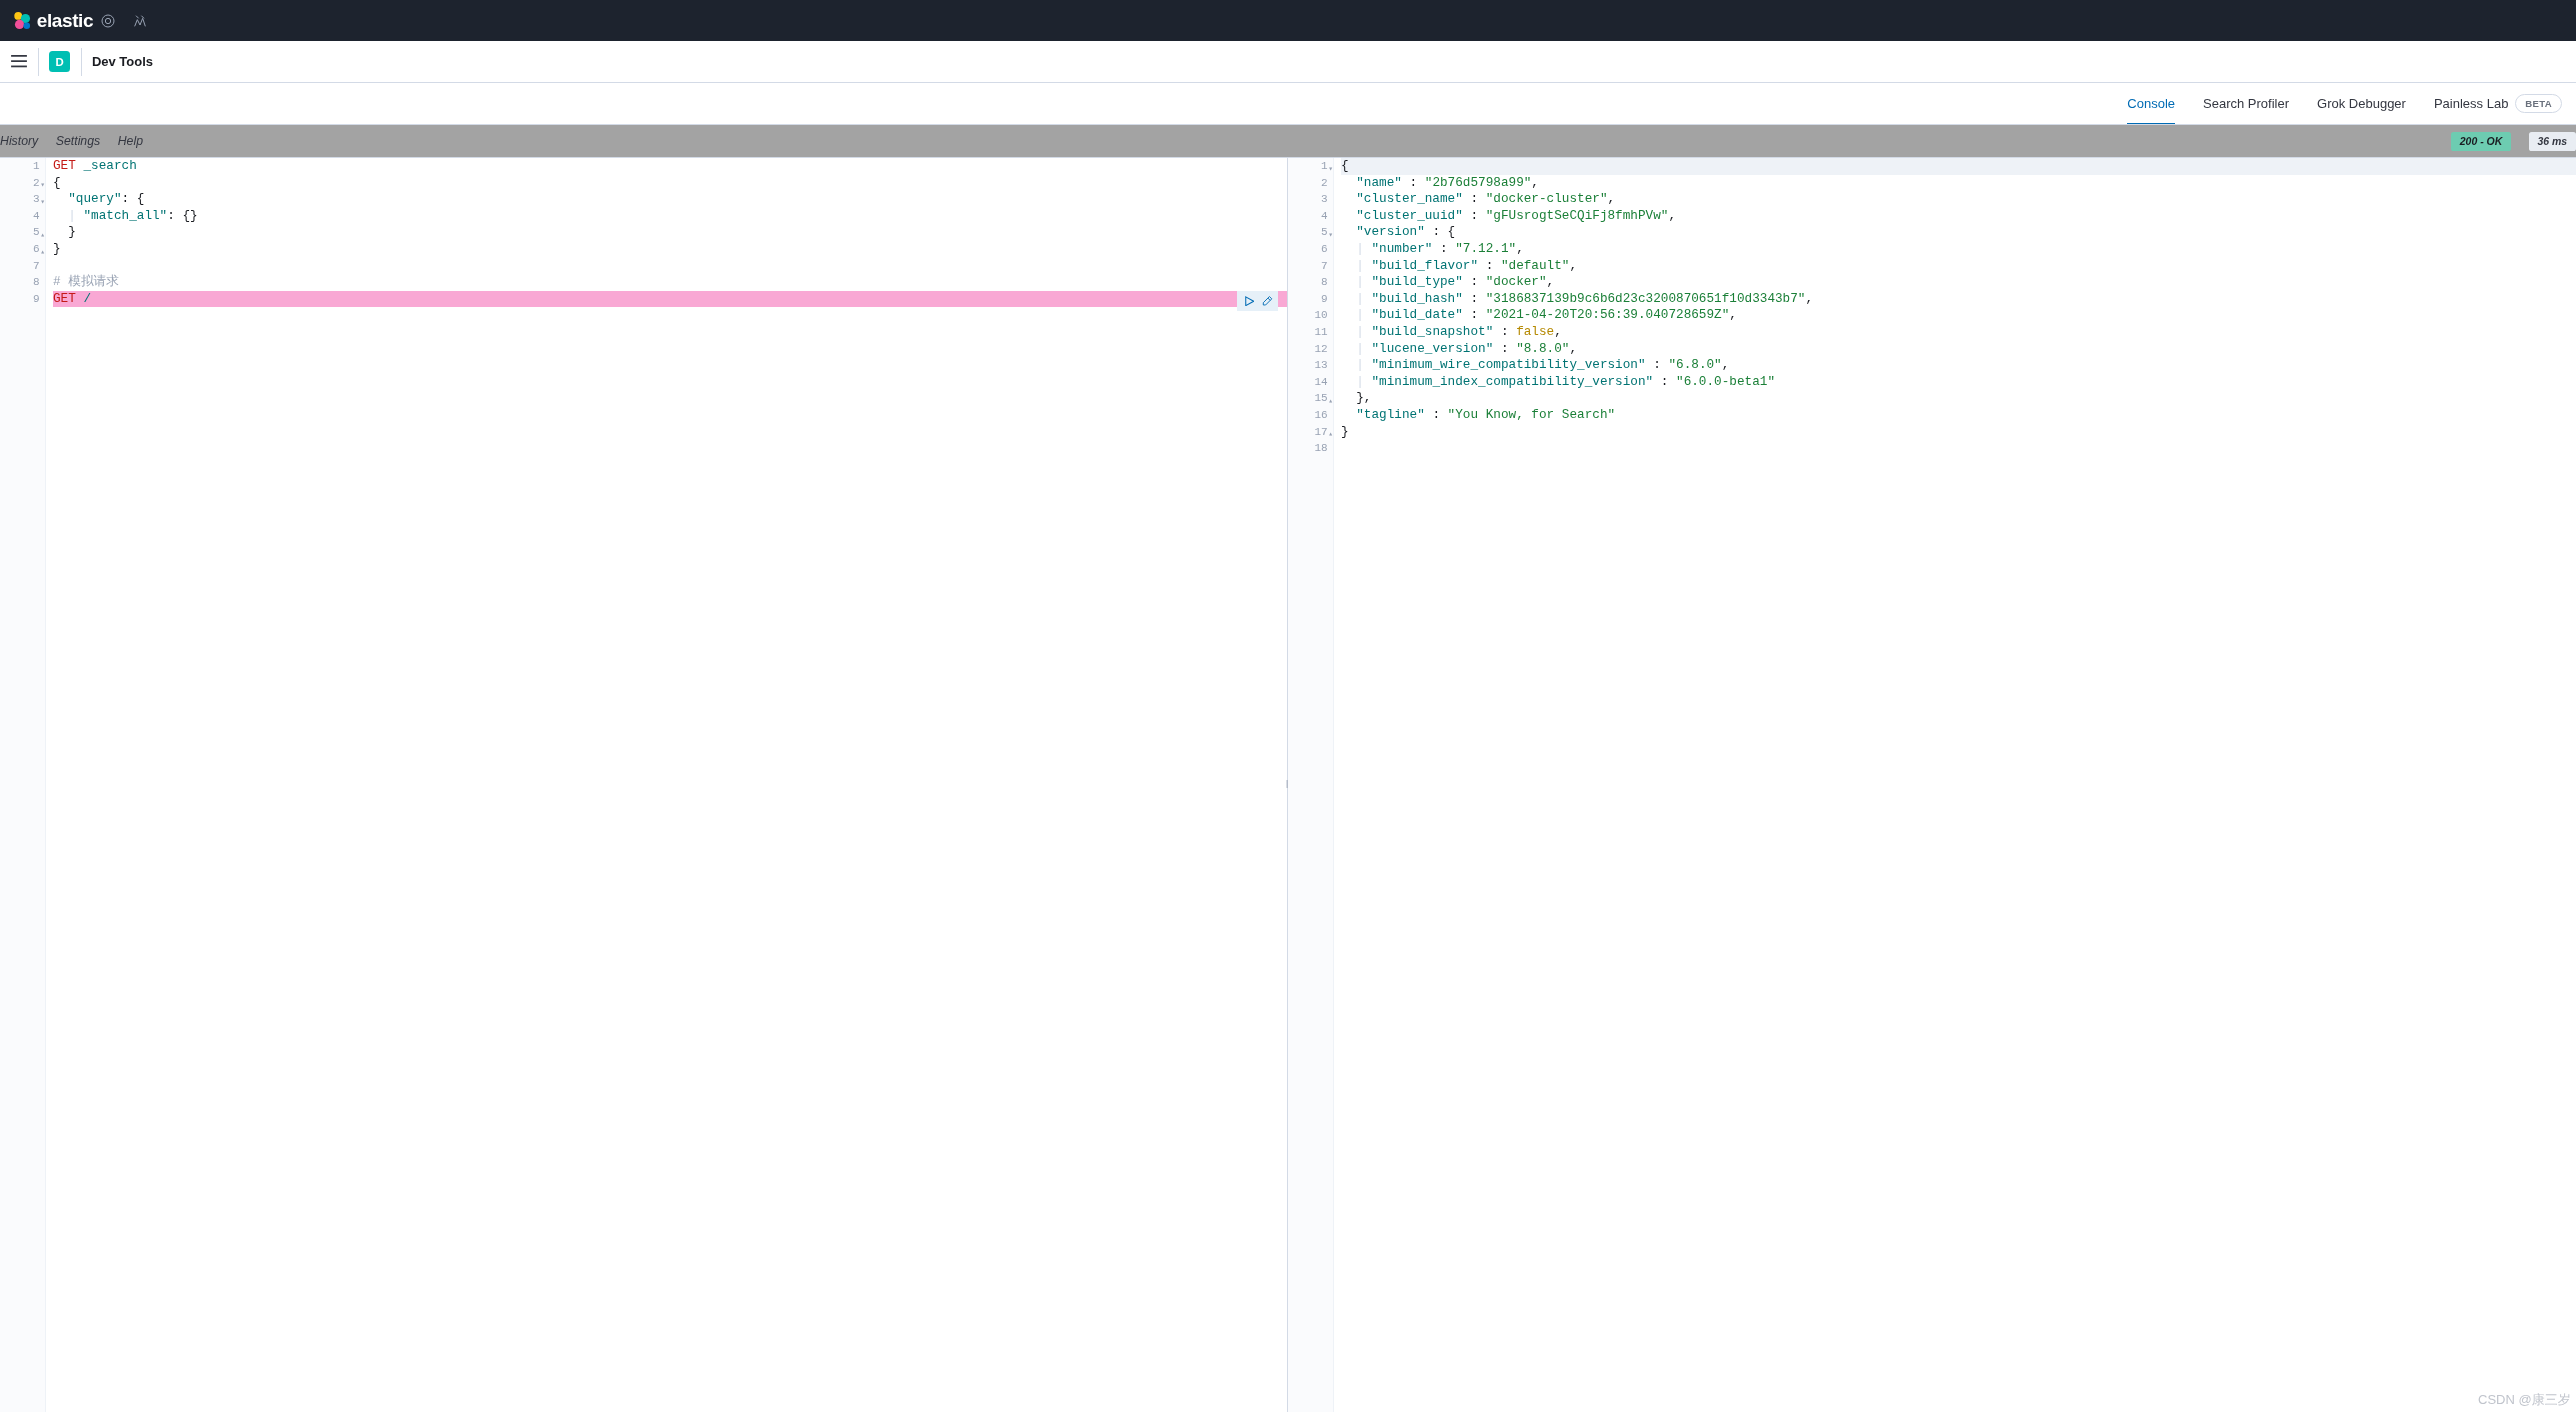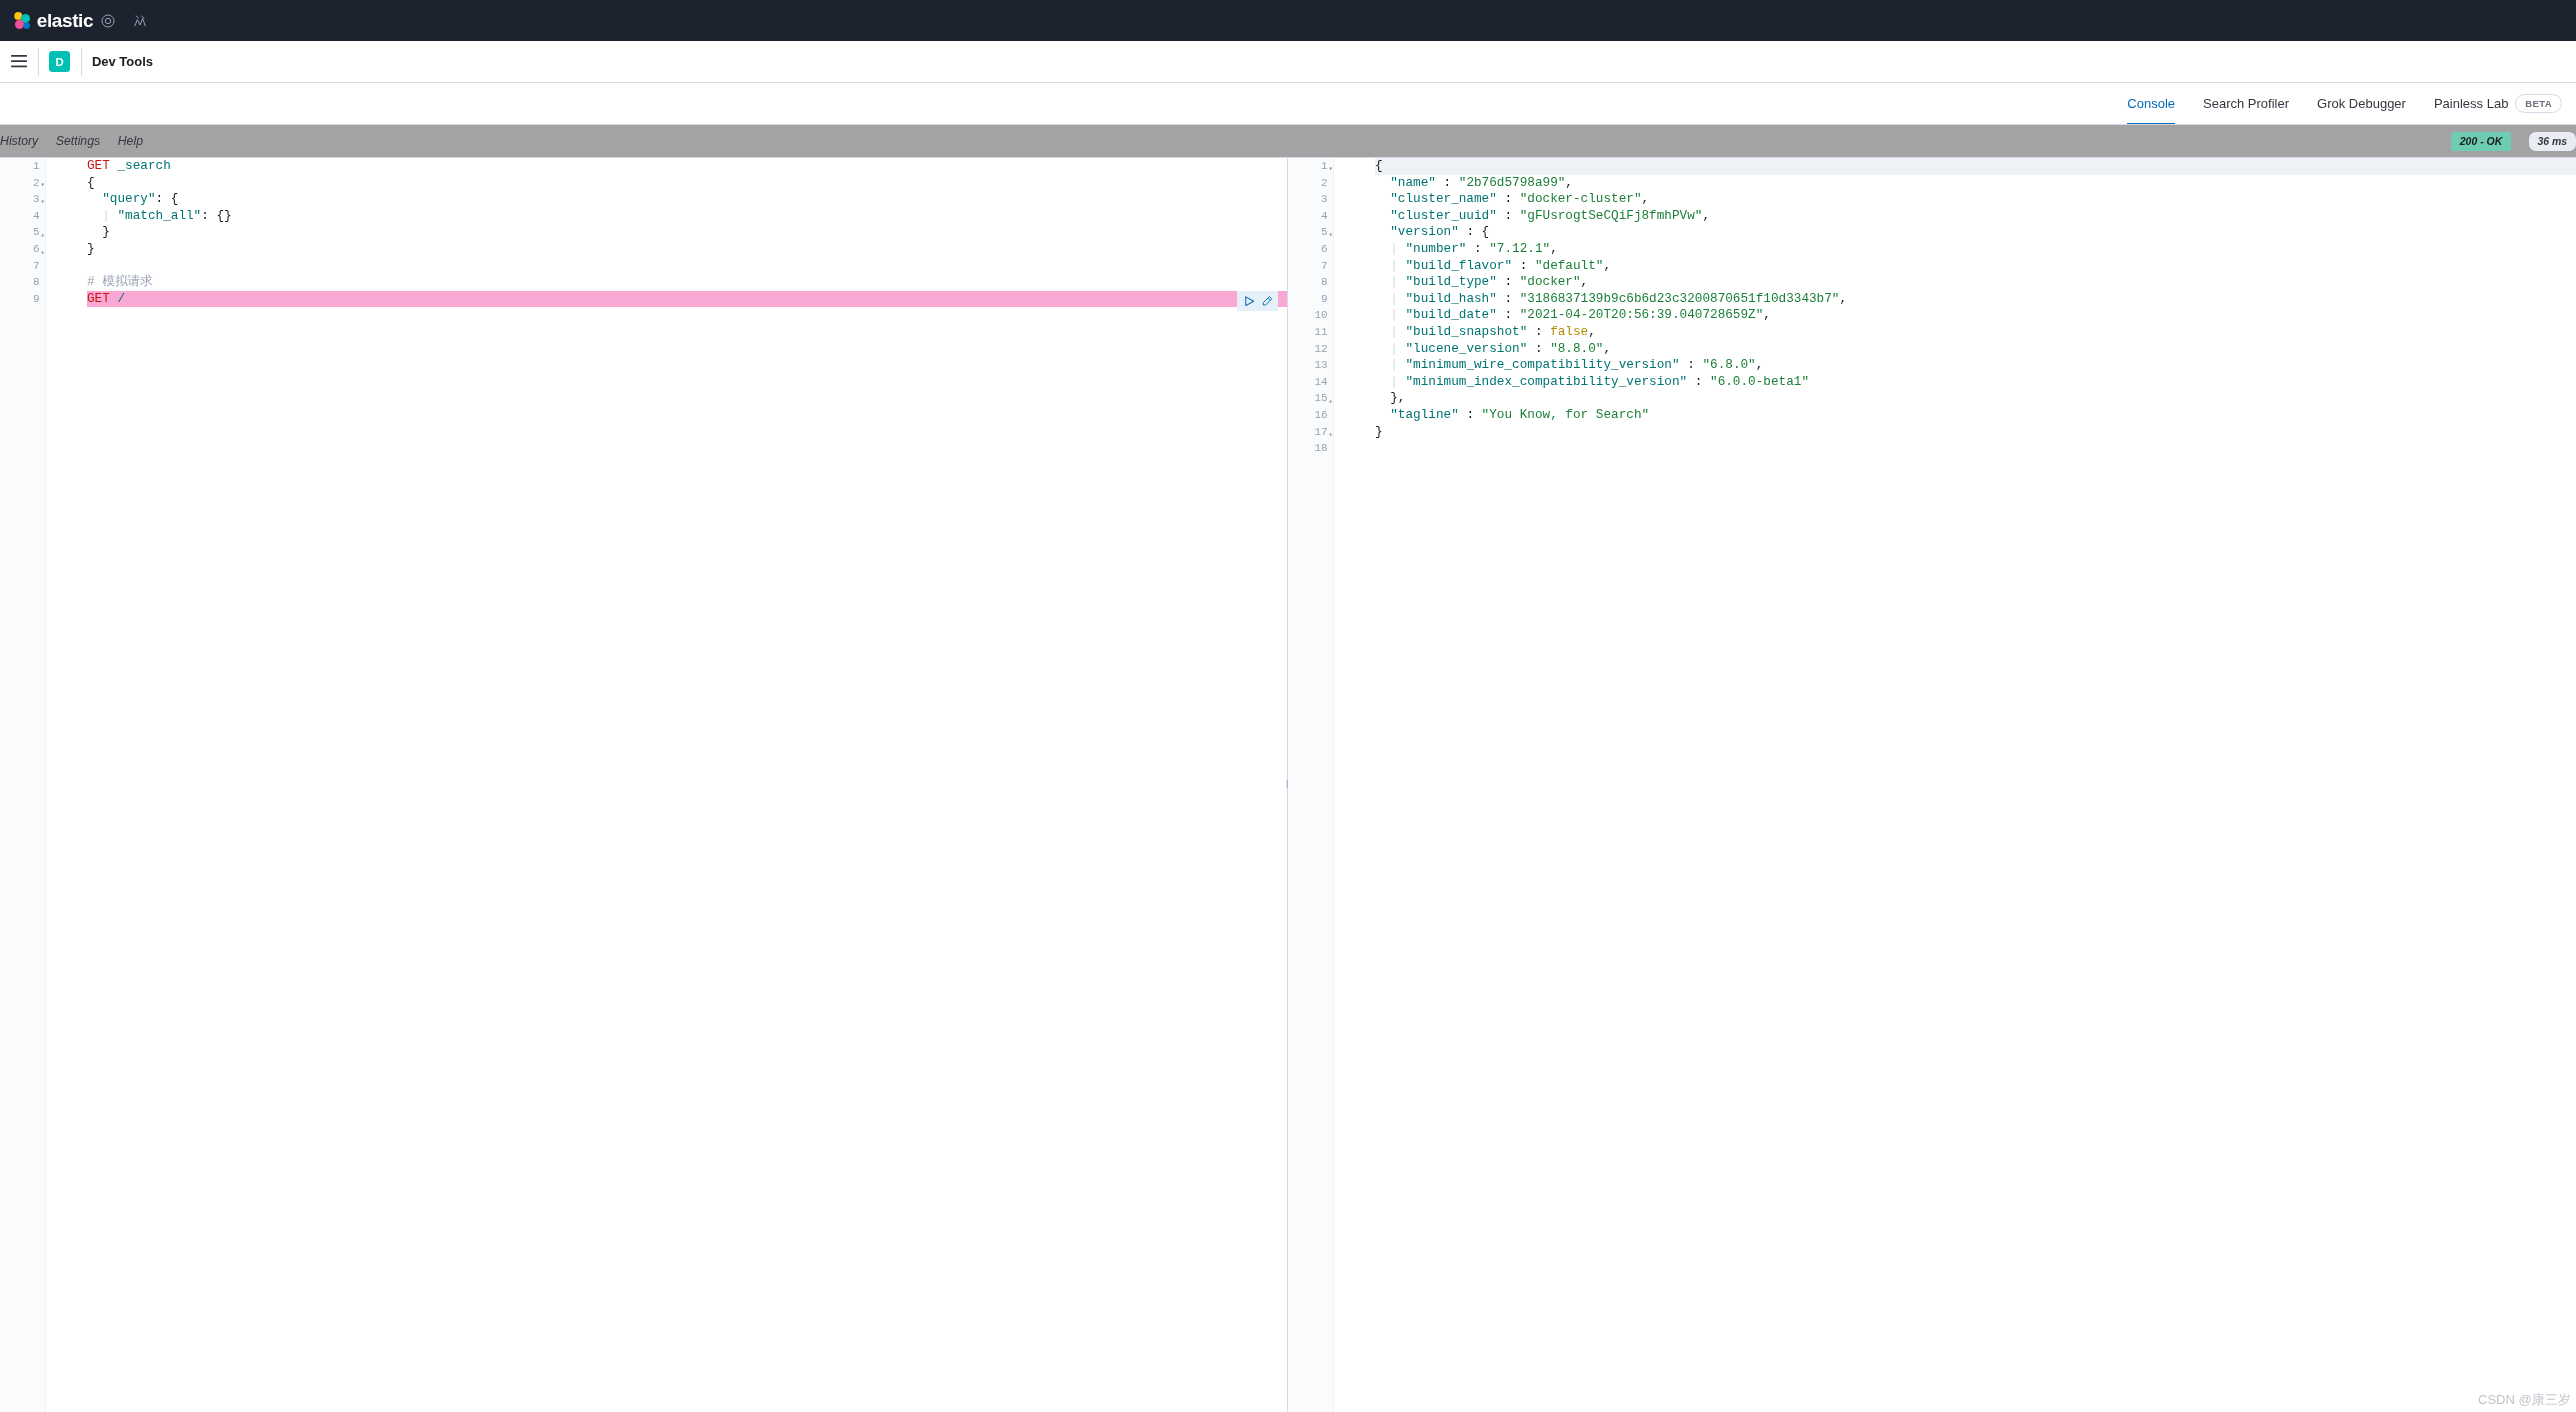--- a/index.html
+++ b/index.html
@@ -30,30 +30,30 @@
 .tab { font-size: 13px; color: #343741; padding: 0 0 12.3px 0; margin-top:12.3px; cursor: pointer; display:flex; align-items:center; gap:7px;}
 .tab.active { color: #006bb4; border-bottom: 1.8px solid #006bb4; font-weight:500;}
 .beta-badge { font-size: 9.6px; font-weight: 700; color: #6a717d; border: 0.9px solid #d3dae6; border-radius: 10.5px; padding: 2.6px 8.8px; letter-spacing: 0.4px;}
 
 
 .toolbar { height: 32px; display:flex; align-items:center; padding: 0 0; gap: 17.5px; background:#a3a3a3;font-style:italic;}
 .tool-link { font-size: 12.3px; color: #343741; cursor: pointer; }
 .toolbar-spacer { flex: 1; }
 .status-badge { font-size: 10.5px; font-weight: 600; padding: 3.5px 8.8px; border-radius: 2.6px; }
 .status-ok { background: #6dccb1; color: #1a1c21; }
-.status-time { background: #e9edf3; color: #343741; border-radius: 7px; }
+.status-time { background: #e9edf3; color: #343741; }
 
 
 .panes { display: flex; height: calc(100vh - 41px - 42px - 42px - 32px); border-top: 0.9px solid #d3dae6; position:relative;}
 .pane { flex: 1; overflow: auto; font-family: "SFMono-Regular", Consolas, "Liberation Mono", Menlo, monospace; font-size: 12.7px; line-height: 16.6px; position:relative;}
 .pane.left { border-right: 0.9px solid #d3dae6; flex: 0 0 50%;}
 .gutter { position:absolute; left:0; top:0; bottom:0; width: 46px; background: #fafbfd; border-right: 0.9px solid #eef2f7; text-align: right; padding-right: 5.3px; color: #98a2b3; user-select:none;}
 .gutter .gl { height:16.6px; font-size:11px; position:relative;}
 .fold { position:absolute; right:-5.3px; top:2.6px; font-size:8px; color:#98a2b3;}
-.code-body { padding-left: 53px; white-space: pre; margin-left: 34px; }
+.code-body { padding-left: 53px; white-space: pre; }
 .code-line { height: 16.6px; }
 .hl-line { background: #f9a8d4; }
 .hl-line-gray { background: #eef2f7; }
 
 .request-actions { position:absolute; right: 8.8px; display:flex; gap:1.8px; background:#e6f0f8; padding: 1.8px 3.5px;}
 .request-actions .ra { width:16px; height:16px; display:flex; align-items:center; justify-content:center; color:#006bb4; cursor:pointer;}
 
 .tok-method { color: #c41a16; }
 .tok-path { color: #007373; }
 .tok-punc { color: #1a1c21; }

